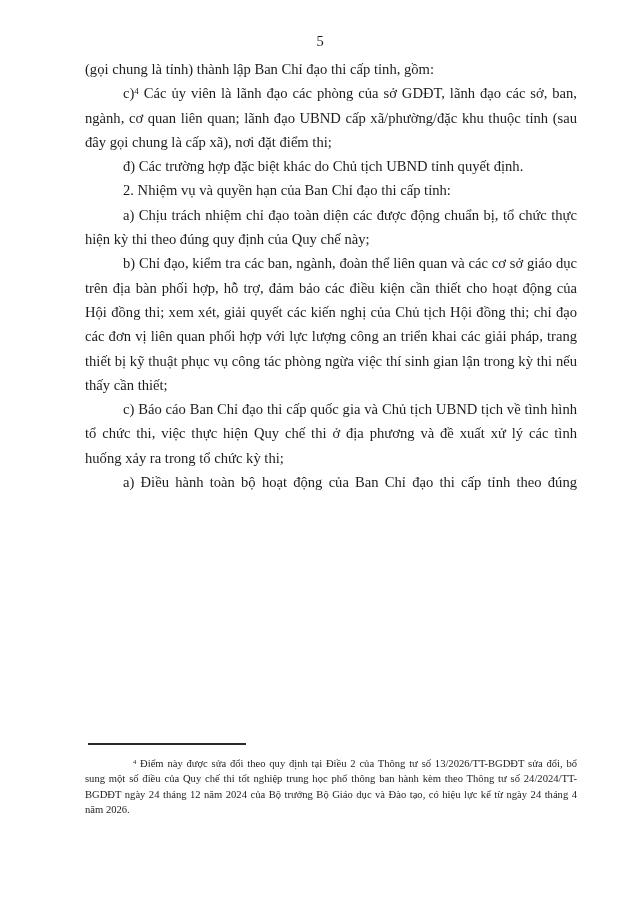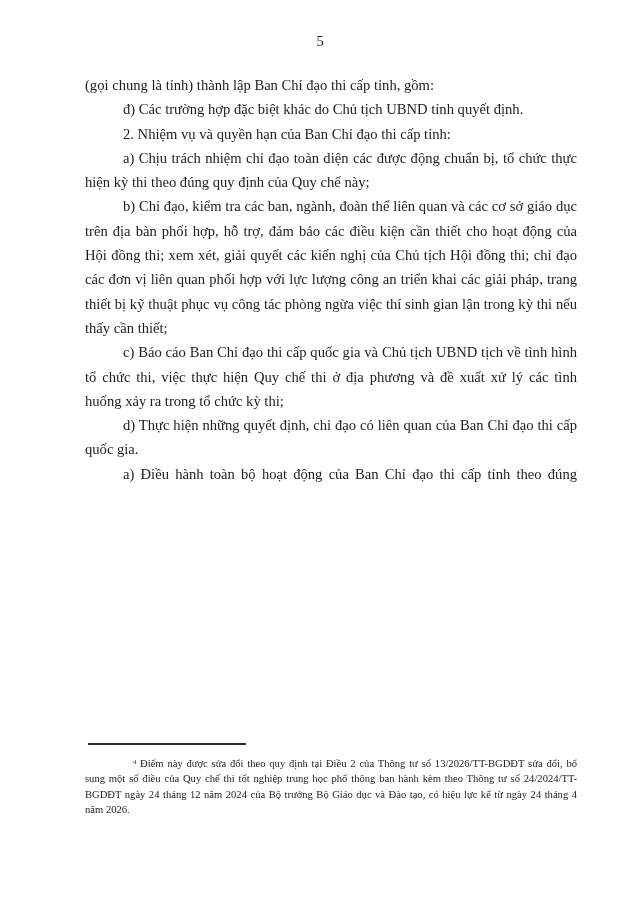--- a/index.html
+++ b/index.html
@@ -20,21 +20,21 @@
     position: absolute;
     top: 33px;
     left: 0;
     right: 0;
     text-align: center;
     font-size: 14.5px;
     line-height: 16px;
   }
   .body-text {
     position: absolute;
-    top: 73px;
+    top: 57px;
     left: 85px;
     width: 492px;
     font-size: 14.6px;
     line-height: 24.3px;
     text-align: justify;
   }
   .body-text p {
     margin: 0;
     padding: 0;
   }
@@ -79,33 +79,34 @@
 <div class="page">
 
   <div class="page-number">5</div>
 
   <div class="body-text">
 
     <p class="para">(gọi chung là tỉnh) thành lập Ban Chỉ đạo thi cấp tỉnh, gồm:</p>
 
 
 
+    <p class="para indent"><span>c)</span><sup class="fn-ref">4</sup>
+      <span>Các ủy viên là lãnh đạo các phòng của sở GDĐT, lãnh đạo các sở, ban, ngành, cơ quan liên quan; lãnh đạo UBND cấp xã/phường/đặc khu thuộc tỉnh (sau đây gọi chung là cấp xã), nơi đặt điểm thi;</span></p>
 
 
     <p class="para indent">đ) Các trường hợp đặc biệt khác do Chủ tịch UBND tỉnh quyết định.</p>
 
     <p class="para indent">2. Nhiệm vụ và quyền hạn của Ban Chỉ đạo thi cấp tỉnh:</p>
 
     <p class="para indent">a) Chịu trách nhiệm chỉ đạo toàn diện các được động chuẩn bị, tổ chức thực hiện kỳ thi theo đúng quy định của Quy chế này;</p>
 
     <p class="para indent">b) Chỉ đạo, kiểm tra các ban, ngành, đoàn thể liên quan và các cơ sở giáo dục trên địa bàn phối hợp, hỗ trợ, đảm bảo các điều kiện cần thiết cho hoạt động của Hội đồng thi; xem xét, giải quyết các kiến nghị của Chủ tịch Hội đồng thi; chỉ đạo các đơn vị liên quan phối hợp với lực lượng công an triển khai các giải pháp, trang thiết bị kỹ thuật phục vụ công tác phòng ngừa việc thí sinh gian lận trong kỳ thi nếu thấy cần thiết;</p>
 
     <p class="para indent">c) Báo cáo Ban Chỉ đạo thi cấp quốc gia và Chủ tịch UBND tịch về tình hình tổ chức thi, việc thực hiện Quy chế thi ở địa phương và đề xuất xử lý các tình huống xảy ra trong tổ chức kỳ thi;</p>
 
-    <p class="para indent">d) Thực hiện những quyết định, chỉ đạo có liên quan của Ban Chỉ đạo thi cấp quốc gia.</p>
 
 
     <p class="para indent justify-last">a) Điều hành toàn bộ hoạt động của Ban Chỉ đạo thi cấp tỉnh theo đúng</p>
 
   </div>
 
   <div class="footnote-area">
     <div class="footnote-rule"></div>
     <p class="footnote"><sup class="fn-ref">4</sup>
       <span>Điểm này được sửa đổi theo quy định tại Điều 2 của Thông tư số 13/2026/TT-BGDĐT sửa đổi, bổ sung một số điều của Quy chế thi tốt nghiệp trung học phổ thông ban hành kèm theo Thông tư số 24/2024/TT-BGDĐT ngày 24 tháng 12 năm 2024 của Bộ trưởng Bộ Giáo dục và Đào tạo, có hiệu lực kể từ ngày 24 tháng 4 năm 2026.</span></p>

